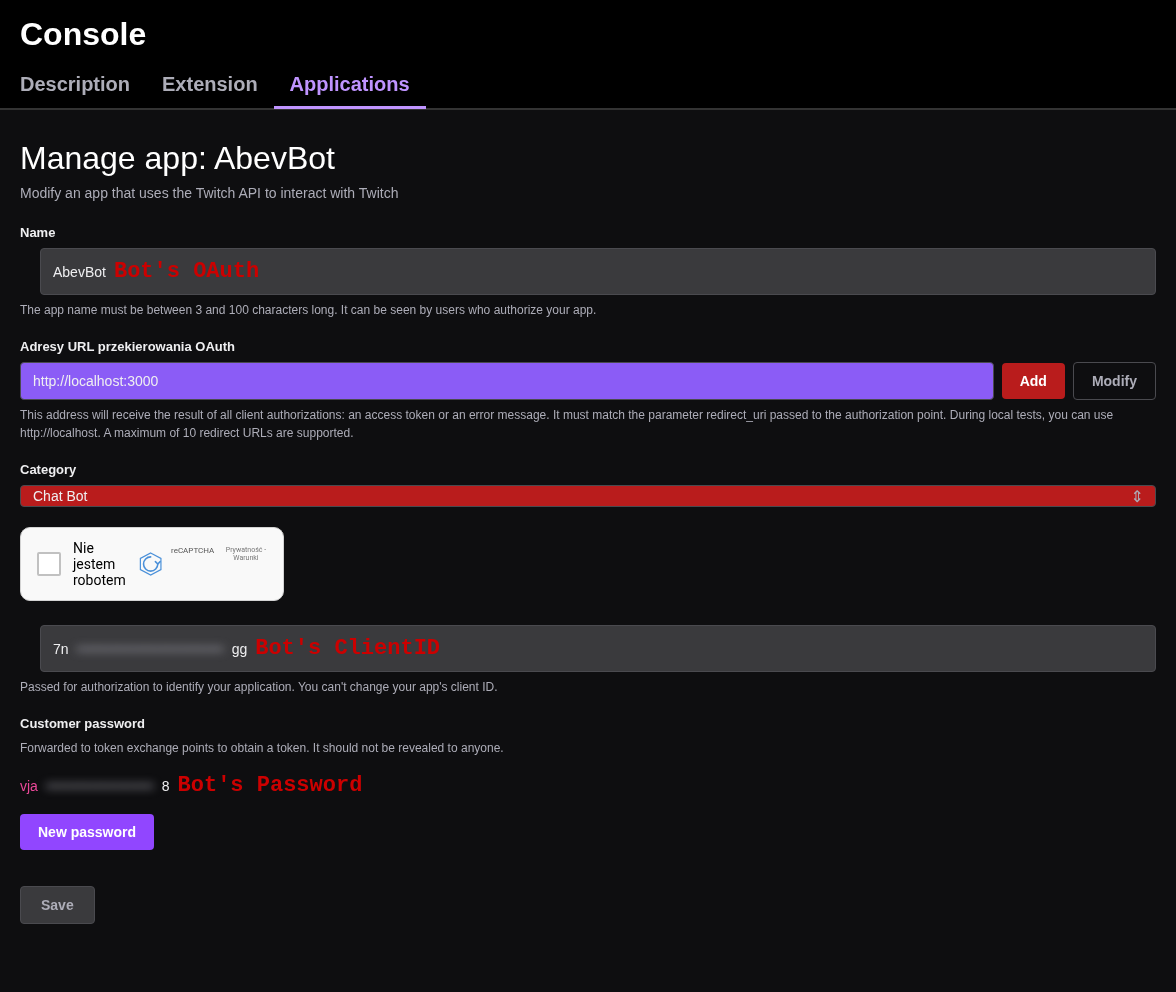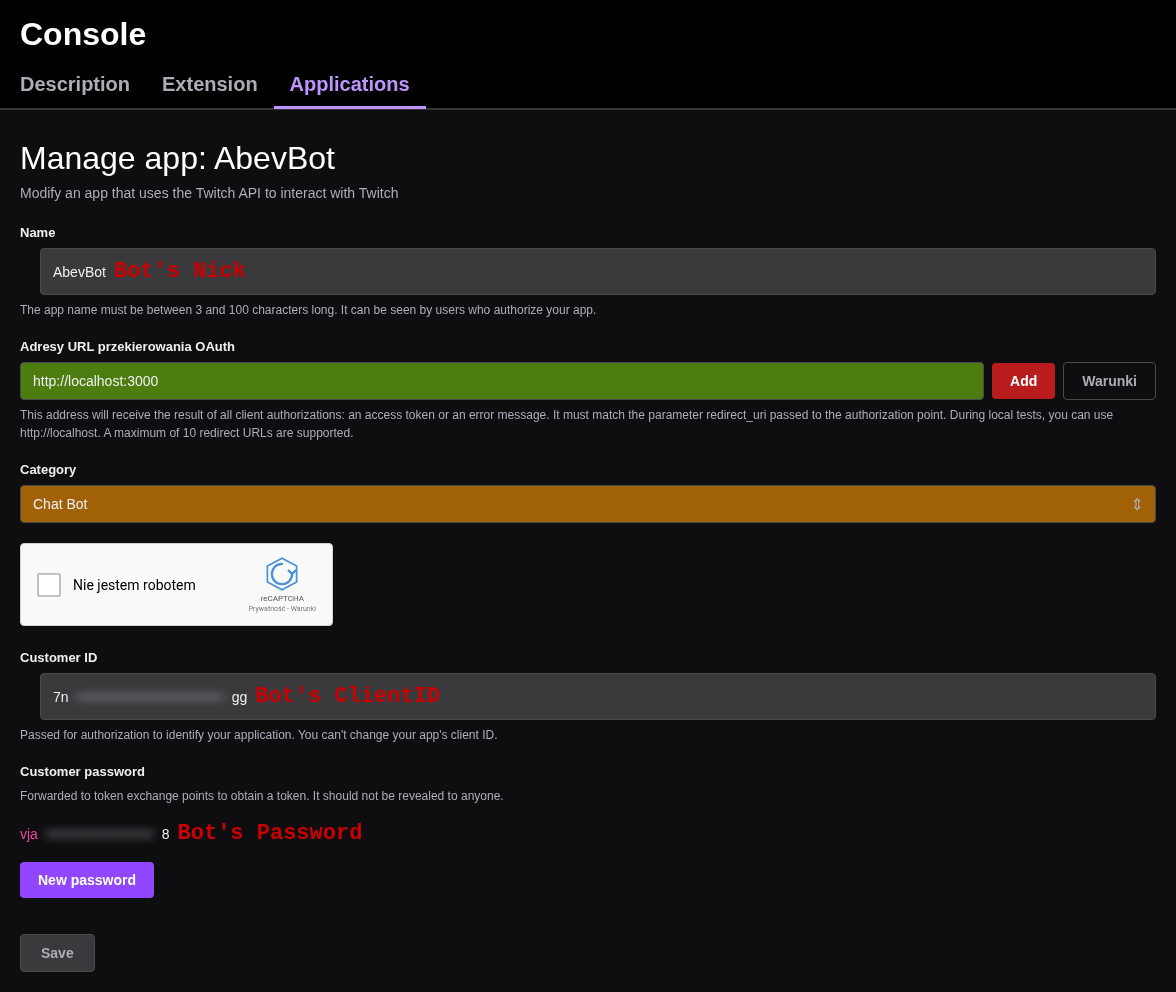--- a/index.html
+++ b/index.html
@@ -91,21 +91,21 @@
     
     .oauth-row {
       display: flex;
       align-items: center;
       gap: 8px;
       margin-bottom: 6px;
     }
 
     .oauth-input {
       flex: 1;
-      background-color: #4d7c0f;
+      background-color: #8b5cf6;
       border: 1px solid #4a4a4f;
       border-radius: 4px;
       color: #efeff1;
       font-size: 14px;
       padding: 10px 12px;
       outline: none;
     }
 
     .btn-add {
       background-color: #b91c1c;
@@ -127,26 +127,26 @@
       padding: 10px 18px;
       font-size: 14px;
       font-weight: 600;
       cursor: pointer;
       white-space: nowrap;
     }
 
     
     .category-select {
       width: 100%;
-      background-color: #a16207;
+      background-color: #b91c1c;
       border: 1px solid #4a4a4f;
       border-radius: 4px;
       color: #efeff1;
       font-size: 14px;
-      padding: 10px 12px;
+      padding: 2px 12px;
       outline: none;
       appearance: none;
       cursor: pointer;
     }
 
     .select-wrapper {
       position: relative;
     }
 
     .select-arrow {
@@ -156,22 +156,22 @@
       transform: translateY(-50%);
       color: #adadb8;
       pointer-events: none;
       font-size: 16px;
     }
 
     
     .recaptcha-box {
       background-color: #f9f9f9;
       border: 1px solid #d3d3d3;
-      border-radius: 4px;
-      width: 313px;
+      border-radius: 10px;
+      width: 264px;
       padding: 12px 16px;
       display: flex;
       align-items: center;
       gap: 12px;
       margin-bottom: 24px;
     }
 
     .recaptcha-checkbox {
       width: 24px;
       height: 24px;
@@ -184,23 +184,23 @@
 
     .recaptcha-label {
       font-size: 14px;
       color: #000;
       font-family: Roboto, Arial, sans-serif;
     }
 
     .recaptcha-logo {
       margin-left: auto;
       display: flex;
-      flex-direction: column;
-      align-items: center;
-      gap: 2px;
+      flex-direction: row;
+      align-items: flex-start;
+      gap: 8px;
     }
 
     .recaptcha-logo-icon {
       width: 36px;
       height: 36px;
     }
 
     .recaptcha-text {
       font-size: 8px;
       color: #555;
@@ -295,31 +295,31 @@
 
 <div class="main-content">
 
   <div class="page-title">Manage app: AbevBot</div>
   <div class="page-subtitle">Modify an app that uses the Twitch API to interact with Twitch</div>
 
   <div class="form-section">
     <label class="form-label">Name</label>
     <div class="input-with-annotation">
       <span style="color:#efeff1;">AbevBot</span>
-      <span class="annotation-red">Bot's Nick</span>
+      <span class="annotation-red">Bot's OAuth</span>
     </div>
     <div class="form-hint">The app name must be between 3 and 100 characters long. It can be seen by users who authorize your app.</div>
   </div>
 
   <div class="form-section">
     <label class="form-label">Adresy URL przekierowania OAuth</label>
     <div class="oauth-row">
       <input class="oauth-input" type="text" value="http://localhost:3000" style="">
       <button class="btn-add">Add</button>
-      <button class="btn-remove">Warunki</button>
+      <button class="btn-remove">Modify</button>
     </div>
     <div class="form-hint">
       <span>This address will receive the result of all client authorizations: an access token or an error message. It must match the parameter redirect_uri passed to the authorization point. During local tests, you can use http://localhost. A maximum of 10 redirect URLs are supported.</span>
     </div>
   </div>
 
   <div class="form-section">
     <label class="form-label">Category</label>
     <div class="select-wrapper">
       <select class="category-select">
@@ -339,21 +339,20 @@
         <path d="M32 4 L58 18 L58 46 L32 60 L6 46 L6 18 Z" fill="none" stroke="#4a90d9" stroke-width="3"></path>
         <path d="M32 14 C22 14 14 22 14 32 C14 42 22 50 32 50 C42 50 50 42 50 32" fill="none" stroke="#4a90d9" stroke-width="4" stroke-linecap="round"></path>
         <path d="M44 26 L50 32 L56 26" fill="none" stroke="#4a90d9" stroke-width="4" stroke-linecap="round" stroke-linejoin="round"></path>
       </svg>
       <div class="recaptcha-text">reCAPTCHA</div>
       <div class="recaptcha-subtext">Prywatność - Warunki</div>
     </div>
   </div>
 
   <div class="form-section">
-    <label class="form-label">Customer ID</label>
     <div class="input-with-annotation">
       <span style="color:#efeff1;">7n</span>
       <span class="blur-text">••••••••••••••••••••••••••••••</span>
       <span style="color:#efeff1;">gg</span>
       <span class="annotation-red">Bot's ClientID</span>
     </div>
     <div class="form-hint">Passed for authorization to identify your application. You can't change your app's client ID.</div>
   </div>
 
   <div class="form-section">

